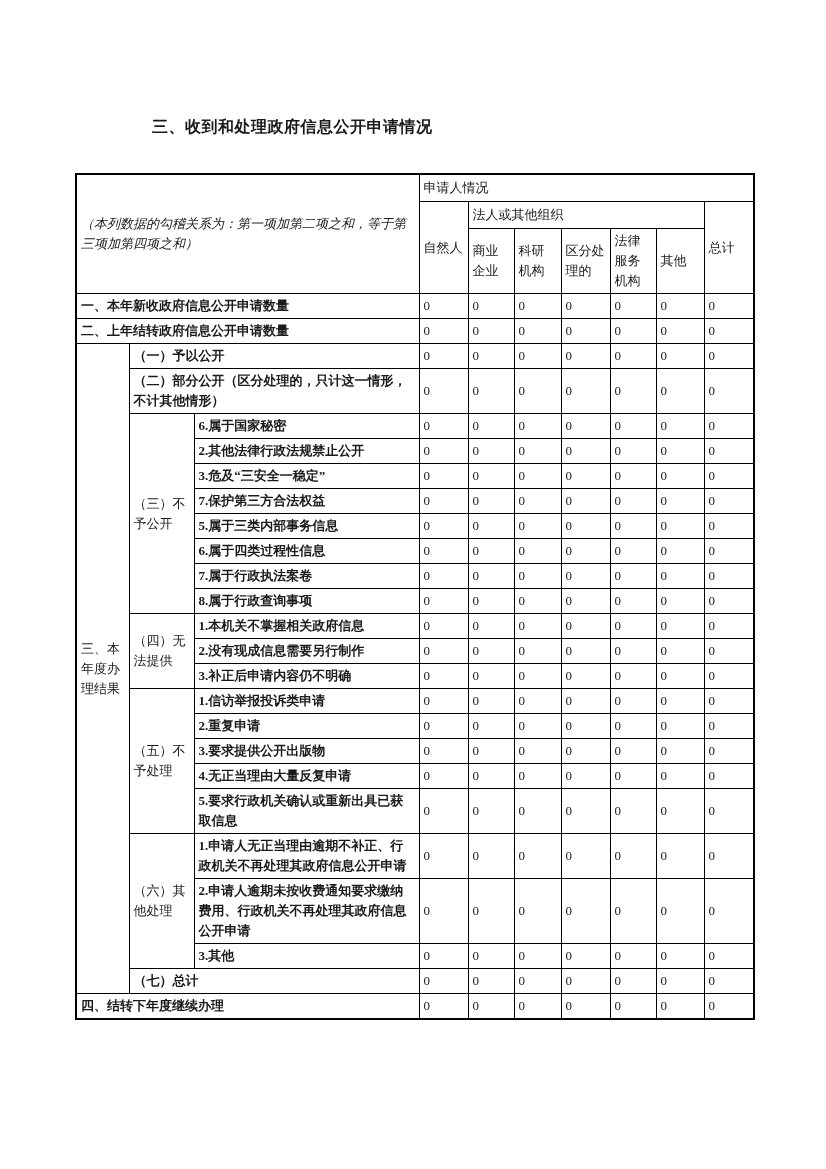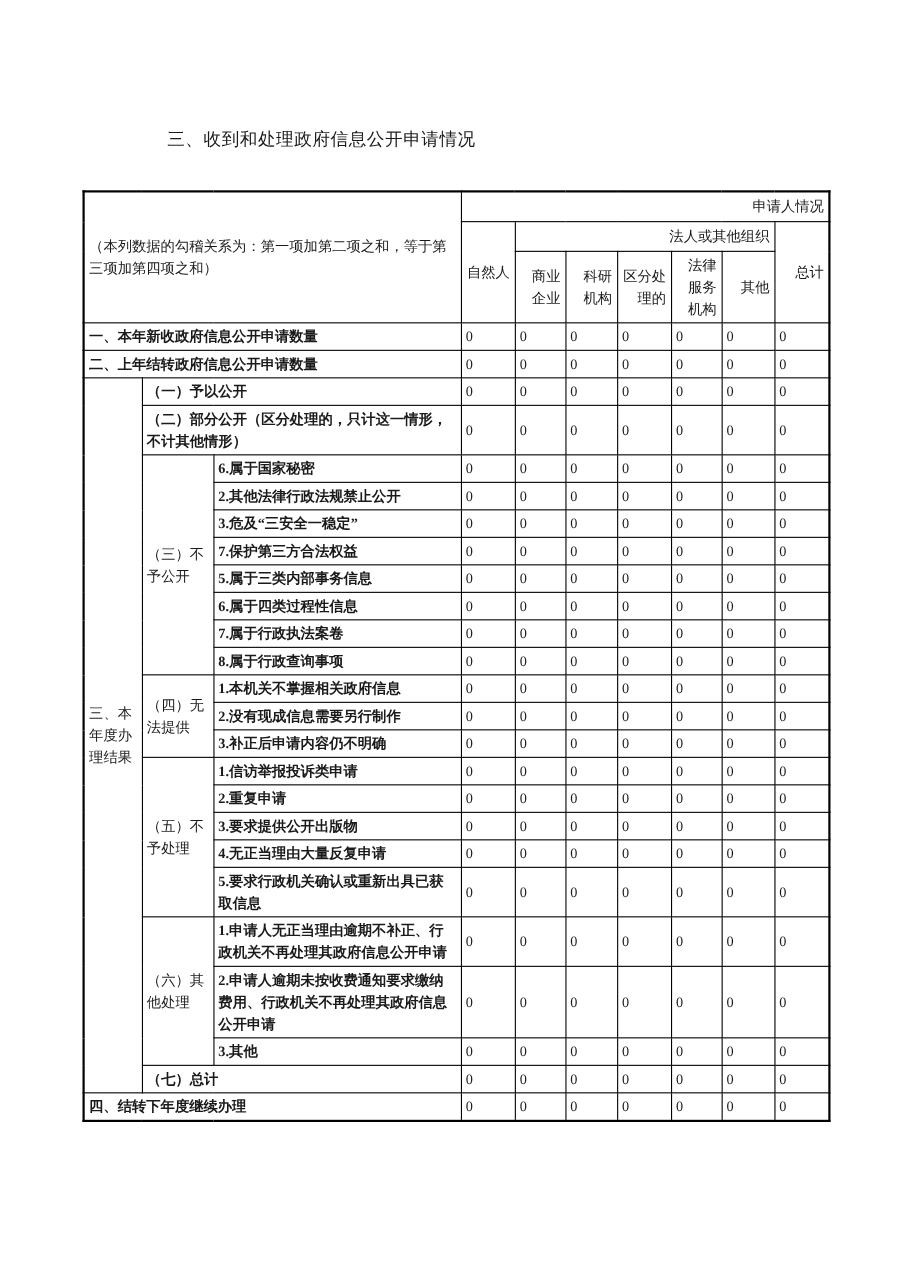--- a/index.html
+++ b/index.html
@@ -12,21 +12,21 @@
     width: 826px;
     height: 1169px;
     font-family: "Liberation Serif", "DejaVu Serif", serif;
     color: #1a1a1a;
   }
   .doc-title {
     position: absolute;
     left: 152px;
     top: 117px;
     font-size: 16px;
-    font-weight: normal;
+    font-weight: bold;
     letter-spacing: 0.5px;
     white-space: nowrap;
   }
   table.report {
     position: absolute;
     left: 75px;
     top: 173px;
     width: 678px;
     border-collapse: collapse;
     table-layout: fixed;
@@ -34,27 +34,28 @@
   }
   table.report td {
     border: 1px solid #000;
     font-size: 13px;
     line-height: 20px;
     padding: 2px 4px;
     vertical-align: middle;
     overflow: hidden;
   }
   td.hdr {
-    text-align: right;
+    text-align: left;
     padding: 2px 2px;
   }
   td.note-cell {
     text-align: left;
     padding: 2px 6px;
     vertical-align: middle;
+    font-style: italic;
   }
   td.row-label {
     text-align: left;
     padding: 2px 5px;
     font-weight: bold;
   }
   td.section-label {
     text-align: left;
     vertical-align: middle;
     padding: 2px 4px;

